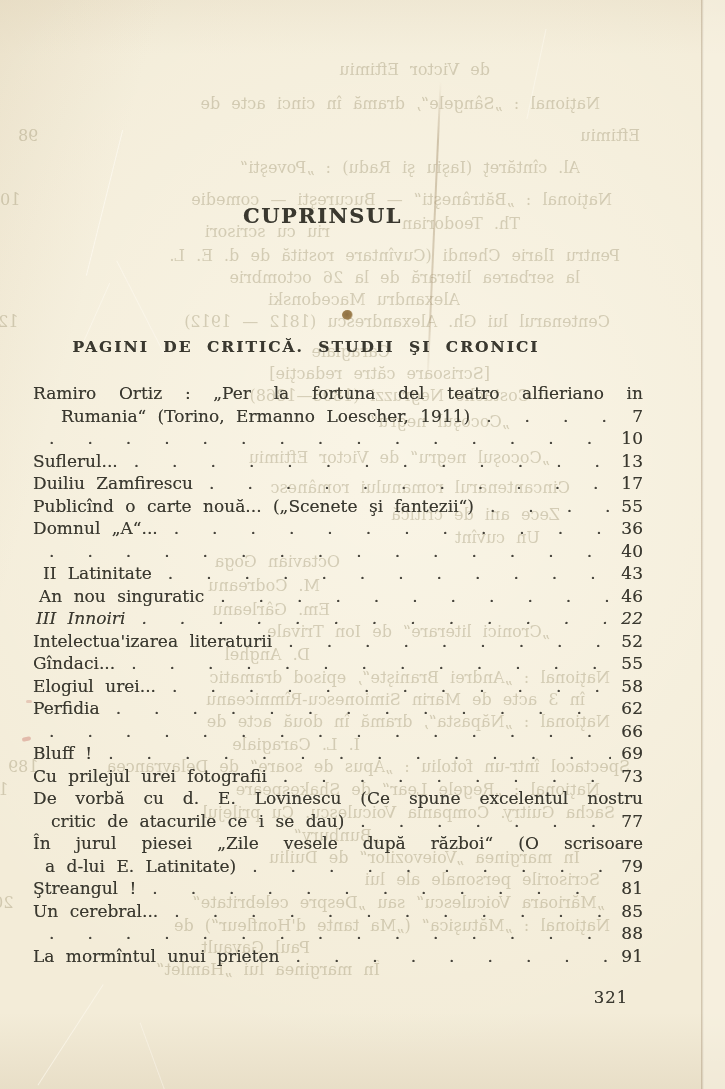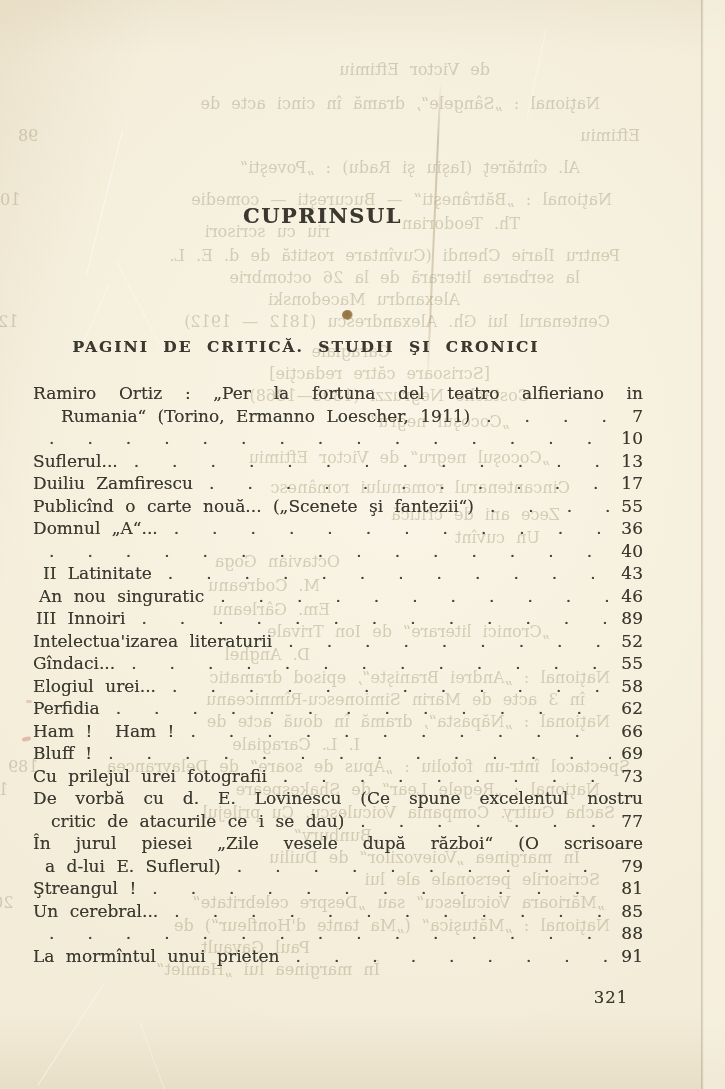--- a/index.html
+++ b/index.html
@@ -209,24 +209,24 @@
         </div>
       </div>
       <div class="toc-entry">
         <div class="toc-line row" style="padding-left: 6px;">
           <span class="label">An nou singuratic</span>
           <span class="leader">..................</span>
           <span class="pagenum">46</span>
         </div>
       </div>
       <div class="toc-entry">
-        <div class="toc-line row" style="padding-left: 3px;">
+        <div class="toc-line row" style="padding-left: 3px; font-style: italic;">
           <span class="label">III Innoiri</span>
           <span class="leader">..................</span>
-          <span class="pagenum">89</span>
+          <span class="pagenum">22</span>
         </div>
       </div>
       <div class="toc-entry">
         <div class="toc-line row">
           <span class="label">Intelectua'izarea literaturii</span>
           <span class="leader">..................</span>
           <span class="pagenum">52</span>
         </div>
       </div>
       <div class="toc-entry">
@@ -245,21 +245,20 @@
       </div>
       <div class="toc-entry">
         <div class="toc-line row">
           <span class="label">Perfidia</span>
           <span class="leader">..................</span>
           <span class="pagenum">62</span>
         </div>
       </div>
       <div class="toc-entry">
         <div class="toc-line row">
-          <span class="label">Ham !  Ham !</span>
           <span class="leader">..................</span>
           <span class="pagenum">66</span>
         </div>
       </div>
       <div class="toc-entry">
         <div class="toc-line row">
           <span class="label">Bluff !</span>
           <span class="leader">..................</span>
           <span class="pagenum">69</span>
         </div>
@@ -275,21 +274,21 @@
         <div class="toc-line full">De vorbă cu d. E. Lovinescu (Ce spune excelentul nostru</div>
         <div class="toc-line row" style="padding-left: 18px;">
           <span class="label">critic de atacurile ce i se dau)</span>
           <span class="leader">..................</span>
           <span class="pagenum">77</span>
         </div>
       </div>
       <div class="toc-entry">
         <div class="toc-line full">În jurul piesei „Zile vesele după război“ (O scrisoare</div>
         <div class="toc-line row" style="padding-left: 12px;">
-          <span class="label">a d-lui E. Suflerul)</span>
+          <span class="label">a d-lui E. Latinitate)</span>
           <span class="leader">..................</span>
           <span class="pagenum">79</span>
         </div>
       </div>
       <div class="toc-entry">
         <div class="toc-line row">
           <span class="label">Ştreangul !</span>
           <span class="leader">..................</span>
           <span class="pagenum">81</span>
         </div>

